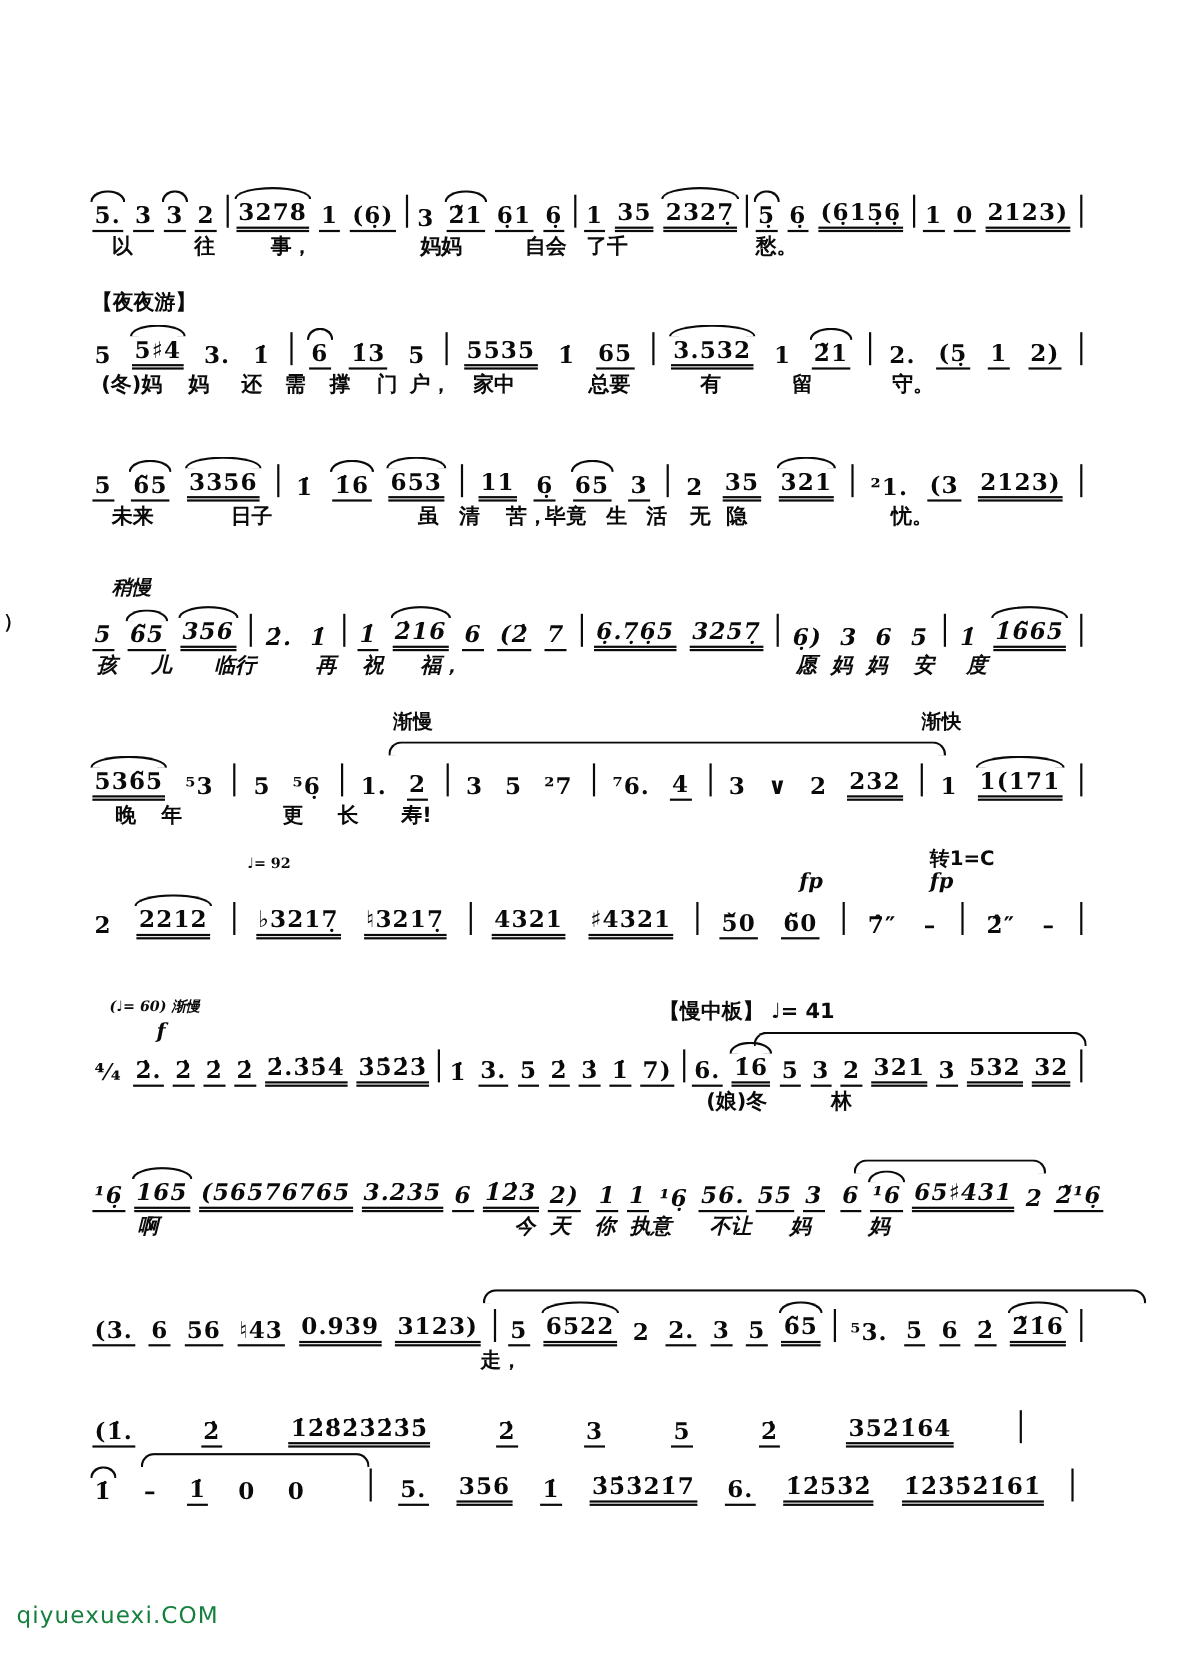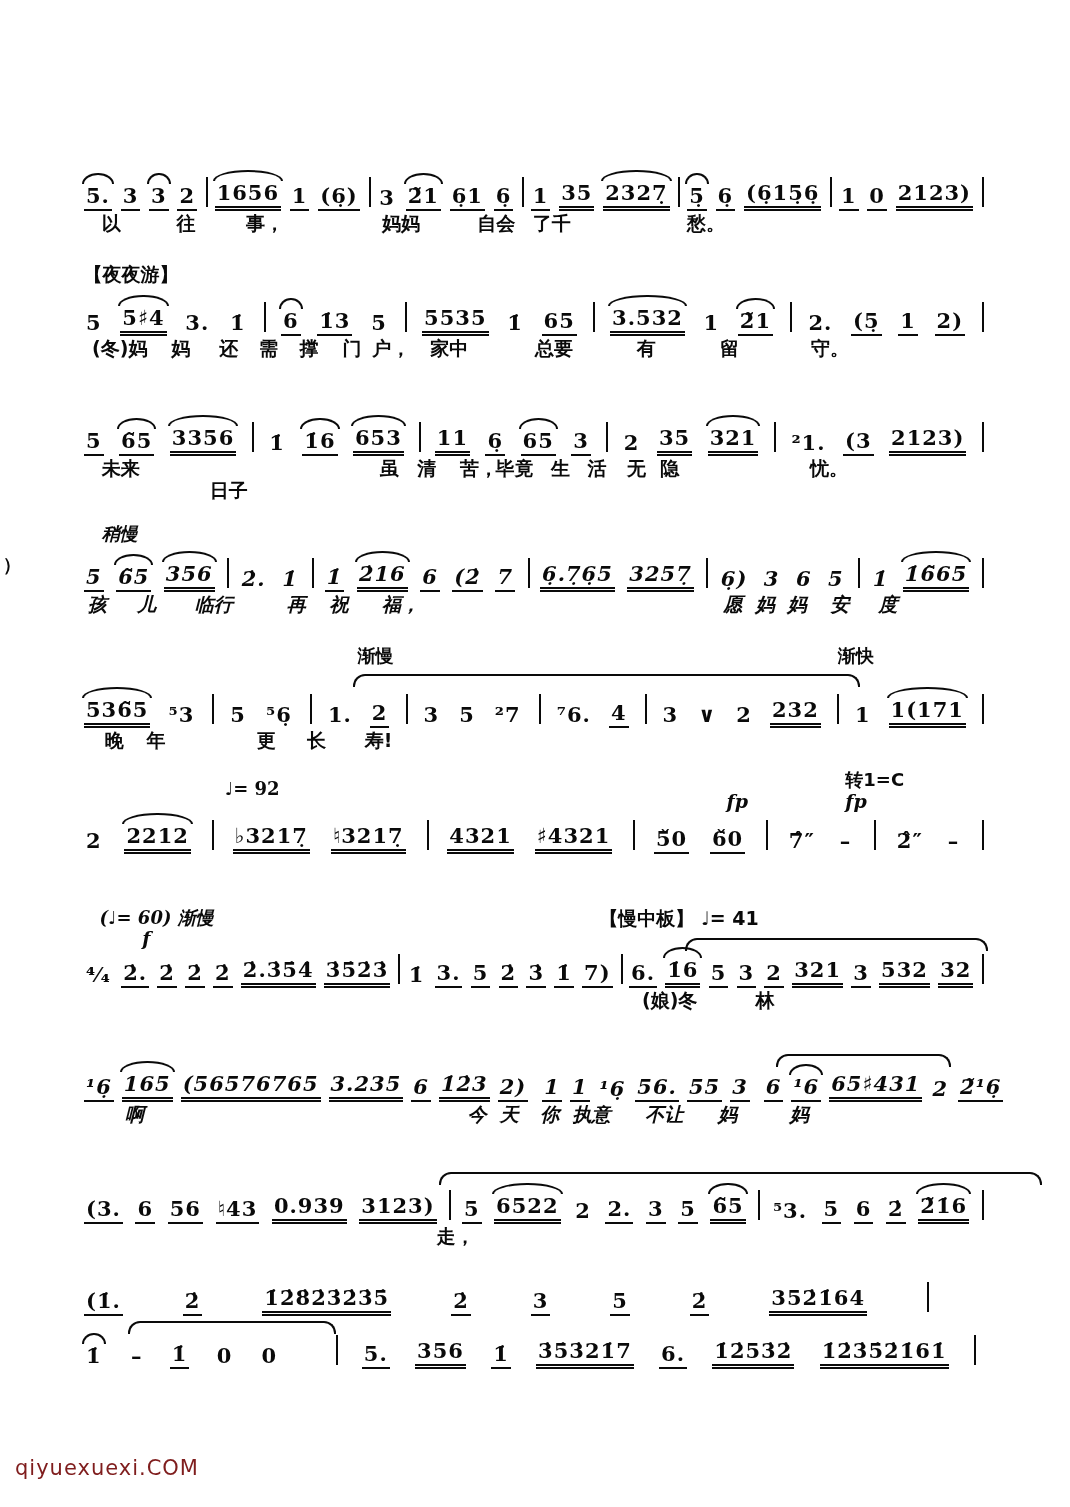--- a/index.html
+++ b/index.html
@@ -11,45 +11,45 @@
   .tok{position:relative;display:inline-block;font-weight:bold;font-size:21px;line-height:1.15;
        letter-spacing:1px;margin-right:8px;padding:2px 2px 1px 2px;white-space:nowrap;}
   .u1{border-bottom:2px solid #0a0a0a;}
   .u2{border-bottom:5px double #0a0a0a;}
   .arc::before{content:"";position:absolute;left:-2px;right:-2px;top:-9px;height:9px;
        border:2px solid #0a0a0a;border-bottom:none;border-radius:100% 100% 0 0 / 200% 200% 0 0;}
   .bar{width:2px;height:30px;background:#0a0a0a;margin:0 6px 2px 0;align-self:center;}
   .label{position:absolute;font-weight:bold;font-size:18px;white-space:nowrap;
        font-family:"DejaVu Sans","Liberation Sans",sans-serif;}
   .label.section{font-size:19px;}
-  .label.tempo{font-family:"DejaVu Serif",serif;font-size:18px;}
+  .label.tempo{font-family:"DejaVu Serif",serif;font-size:13px;}
   .label.dyn{font-family:"DejaVu Serif",serif;font-style:italic;font-size:19px;}
   .slurspan{position:absolute;height:11px;border-top:2px solid #0a0a0a;border-left:2px solid #0a0a0a;
        border-right:2px solid #0a0a0a;border-radius:12px 12px 0 0;}
   .lyr{position:absolute;top:36px;font-size:19px;font-weight:600;white-space:nowrap;
        font-family:"DejaVu Sans","Liberation Sans",sans-serif;}
   .watermark{position:absolute;left:15px;top:1456px;font-size:21px;letter-spacing:1px;
-       color:#7f1d1d;font-family:"DejaVu Sans","Liberation Sans",sans-serif;}
+       color:#15803d;font-family:"DejaVu Sans","Liberation Sans",sans-serif;}
   .artifact{position:absolute;left:3px;top:553px;font-size:18px;font-weight:bold;
        font-family:"DejaVu Sans",sans-serif;}
 </style>
 </head>
 <body>
 
 <div id="page">
   <span class="artifact">）</span>
   <span class="watermark">qiyuexuexi.COM</span>
 <div class="system" style="top: 175px;">
       <div class="notes spread">
         <span class="tok u1 arc">5.</span>
         <span class="tok u1">3</span>
         <span class="tok u1 arc">3</span>
         <span class="tok u1">2</span>
         <span class="bar"></span>
-        <span class="tok u2 arc">1656</span>
+        <span class="tok u2 arc">3278</span>
         <span class="tok u1">1</span>
         <span class="tok u1">(6̣)</span>
         <span class="bar"></span>
         <span class="tok">3</span>
         <span class="tok u1 arc">2̃1</span>
         <span class="tok u1">6̣1</span>
         <span class="tok u1">6̣</span>
         <span class="bar"></span>
         <span class="tok u1">1</span>
         <span class="tok u2">35</span>
@@ -129,21 +129,21 @@
         <span class="tok">2</span>
         <span class="tok u2">35</span>
         <span class="tok u2 arc">321</span>
         <span class="bar"></span>
         <span class="tok">²1.</span>
         <span class="tok u1">(3</span>
         <span class="tok u2">2123)</span>
         <span class="bar"></span>
       </div>
       <span class="lyr" style="left: 9.5%;">未来</span>
-      <span class="lyr" style="left: 19.6%; margin-top: 22px;">日子</span>
+      <span class="lyr" style="left: 19.6%;">日子</span>
       <span class="lyr" style="left: 35.5%;">虽</span>
       <span class="lyr" style="left: 39%;">清</span>
       <span class="lyr" style="left: 43%;">苦，</span>
       <span class="lyr" style="left: 46.3%;">毕竟</span>
       <span class="lyr" style="left: 51.5%;">生</span>
       <span class="lyr" style="left: 54.9%;">活</span>
       <span class="lyr" style="left: 58.6%;">无</span>
       <span class="lyr" style="left: 61.7%;">隐</span>
       <span class="lyr" style="left: 75.7%;">忧。</span>
     </div>

